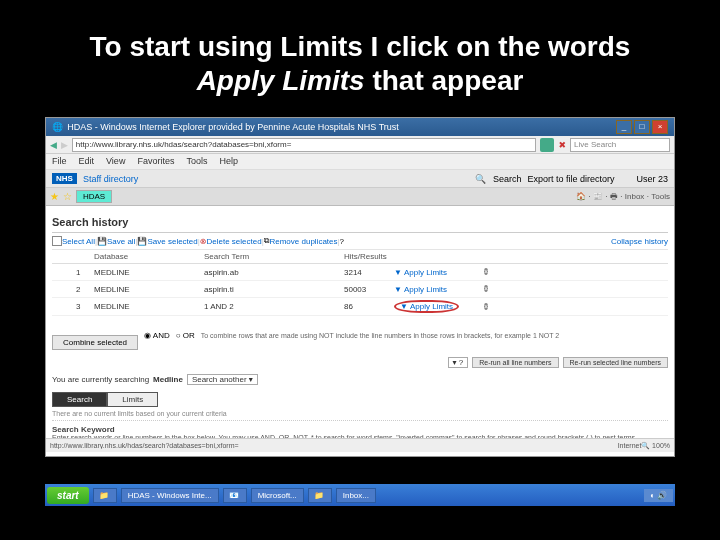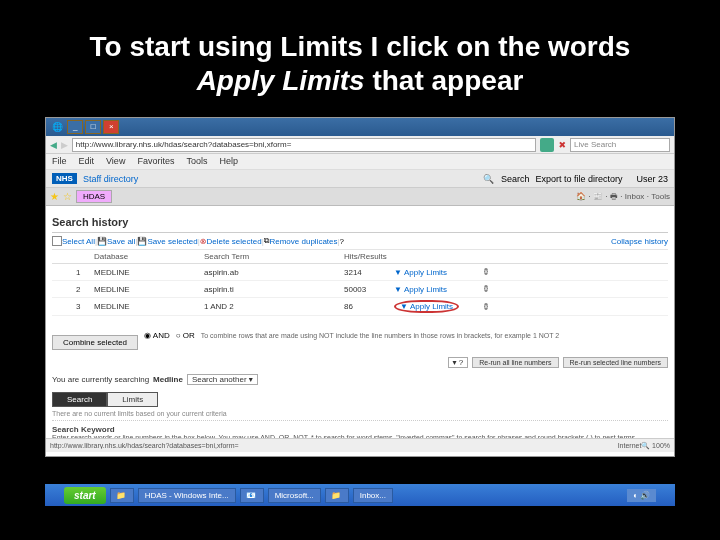--- a/index.html
+++ b/index.html
@@ -15,21 +15,21 @@
   .win-btn.min, .win-btn.max { background: #3b6ea5; }
   .addrbar { background: #eee; padding: 2px 4px; display: flex; align-items: center; gap: 4px; height: 18px; border-bottom: 1px solid #ccc; }
   .addr-input { flex: 1; background: #fff; border: 1px solid #aaa; padding: 1px 3px; font-size: 8px; color: #333; height: 14px; }
   .search-box { width: 100px; background: #fff; border: 1px solid #aaa; padding: 1px 3px; font-size: 8px; height: 14px; color: #888; }
   .refresh-btn { width: 14px; height: 14px; background: #4a8; border-radius: 2px; }
   .menubar { background: #f0f0f0; padding: 2px 6px; display: flex; gap: 12px; font-size: 9px; color: #333; height: 16px; border-bottom: 1px solid #ddd; }
   .toolbar2 { background: #e8e8e8; padding: 2px 6px; display: flex; align-items: center; gap: 6px; height: 18px; border-bottom: 1px solid #ccc; }
   .nhs-logo { background: #005eb8; color: #fff; font-weight: bold; padding: 1px 4px; font-size: 8px; }
   .fav-star { color: #f5c518; font-size: 10px; }
   .tabbar { background: #ddd; padding: 2px 4px; display: flex; align-items: center; gap: 4px; height: 18px; border-bottom: 1px solid #bbb; }
-  .tab { background: #f0abfc; border: 1px solid #aaa; padding: 1px 6px; font-size: 8px; }
+  .tab { background: #5eead4; border: 1px solid #aaa; padding: 1px 6px; font-size: 8px; }
   .page-tools { margin-left: auto; font-size: 8px; color: #555; }
   .content { background: #fff; padding: 6px; height: 232px; overflow: hidden; }
   .section-title { font-weight: bold; font-size: 11px; color: #333; padding: 4px 0; border-bottom: 1px solid #ccc; }
   .action-row { display: flex; padding: 3px 0; align-items: center; font-size: 8px; border-bottom: 1px solid #e5e5e5; }
   .action-row .link { color: #0066cc; }
   .action-row .sep { color: #ccc; }
   .action-row .chk { width: 10px; height: 10px; border: 1px solid #888; }
   .collapse-link { margin-left: auto; color: #0066cc; }
   .table-head { display: flex; padding: 2px 0; font-size: 8px; color: #555; border-bottom: 1px solid #ddd; }
   .col-sel { width: 24px; }
@@ -53,38 +53,39 @@
   .tab2 { background: #333; color: #fff; padding: 2px 14px; border: 1px solid #555; }
   .tab2.inactive { background: #eee; color: #333; }
   .tip-text { font-size: 7px; color: #888; padding: 3px 0; border-bottom: 1px dotted #ccc; }
   .kw-label { font-size: 8px; font-weight: bold; color: #444; padding-top: 4px; }
   .kw-desc { font-size: 7px; color: #555; padding-bottom: 2px; }
   .kw-row { display: flex; gap: 4px; align-items: center; }
   .kw-input { flex: 1; max-width: 260px; background: #fff; border: 1px solid #aaa; padding: 1px 3px; font-size: 8px; height: 14px; }
   .statusbar { background: #eee; border-top: 1px solid #ccc; padding: 1px 4px; font-size: 7px; color: #555; display: flex; align-items: center; height: 14px; }
   .status-url { flex: 1; white-space: nowrap; overflow: hidden; }
   .zoom { margin-left: auto; }
-  .taskbar { background: linear-gradient(#3a80d8, #245ec0); height: 22px; display: flex; align-items: center; padding: 0 19px; gap: 4px; position: absolute; bottom: 34px; left: 45px; right: 45px; }
+  .taskbar { background: linear-gradient(#3a80d8, #245ec0); height: 22px; display: flex; align-items: center; padding: 0 2px; gap: 4px; position: absolute; bottom: 34px; left: 45px; right: 45px; }
   .start-btn { background: linear-gradient(#6c3, #3a2); color: #fff; font-weight: bold; padding: 3px 10px; border-radius: 3px; font-size: 10px; font-style: italic; }
   .task-item { background: #4a7ac8; color: #fff; padding: 2px 6px; font-size: 8px; border: 1px solid #2a5aa0; }
   .tray { margin-left: auto; background: #5a8ad0; padding: 2px 6px; color: #fff; font-size: 8px; display: flex; gap: 4px; align-items: center; }
   .arrow { font-size: 8px; }
   .spacer { flex: 1; }
 </style>
 </head>
 <body>
 
 <div class="slide">
   <div class="title">
     <span>To start using Limits I click on the words </span><em>Apply Limits</em><span> that appear</span>
   </div>
 
   <div class="browser">
     <div class="titlebar">
       <span style="margin-right:4px;">🌐</span>
+      <span class="titlebar-text">HDAS - Windows Internet Explorer provided by Pennine Acute Hospitals NHS Trust</span>
       <div class="win-btns">
         <div class="win-btn min">_</div>
         <div class="win-btn max">□</div>
         <div class="win-btn">×</div>
       </div>
     </div>
 
     <div class="addrbar">
       <span style="color:#4a8;">◀</span>
       <span style="color:#ccc;">▶</span>
@@ -103,21 +104,21 @@
       <span>Help</span>
     </div>
 
     <div class="toolbar2">
       <span class="nhs-logo">NHS</span>
       <span style="color:#0066cc;">Staff directory</span>
       <span class="spacer"></span>
       <span>🔍</span>
       <span>Search</span>
       <span>Export to file directory</span>
-      <span style="margin-left:8px;text-align:right;">User 23</span>
+      <span style="margin-left:16px;text-align:right;">User 23</span>
     </div>
 
     <div class="tabbar">
       <span class="fav-star">★</span>
       <span class="fav-star">☆</span>
       <div class="tab">HDAS</div>
       <div class="page-tools">
         <span>🏠</span> ·
         <span>📰</span> ·
         <span>🖶</span> ·

